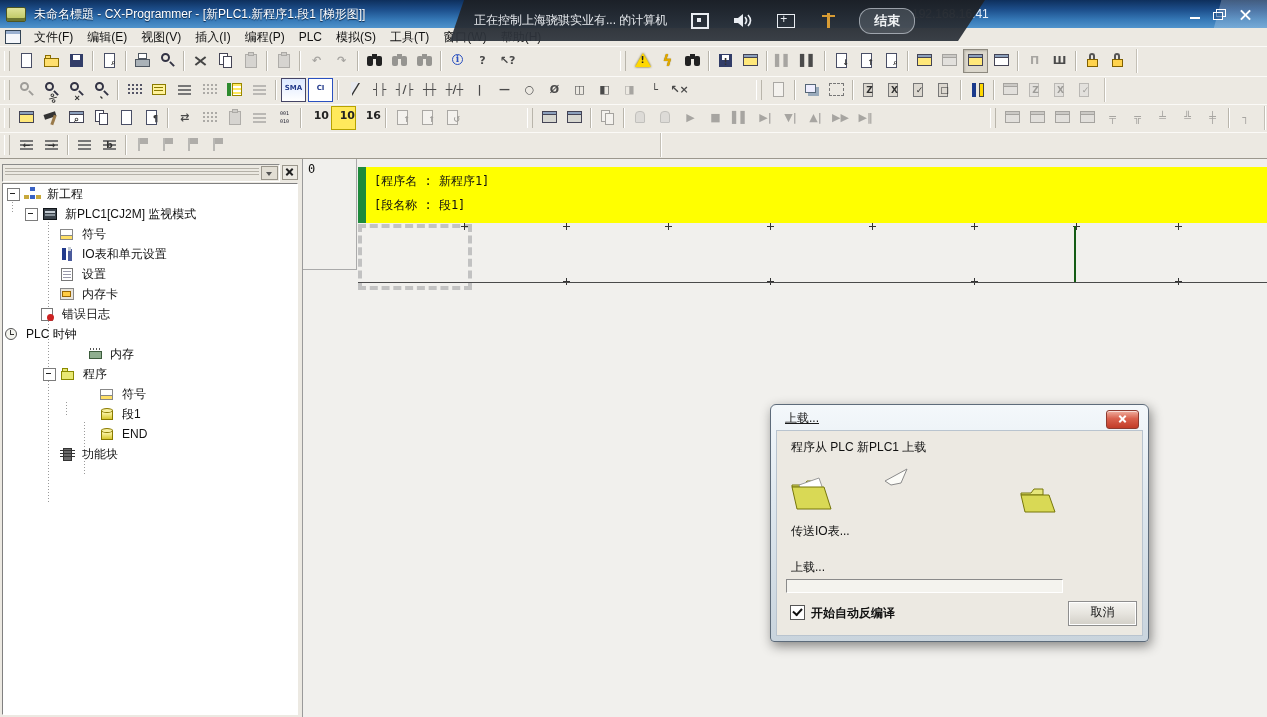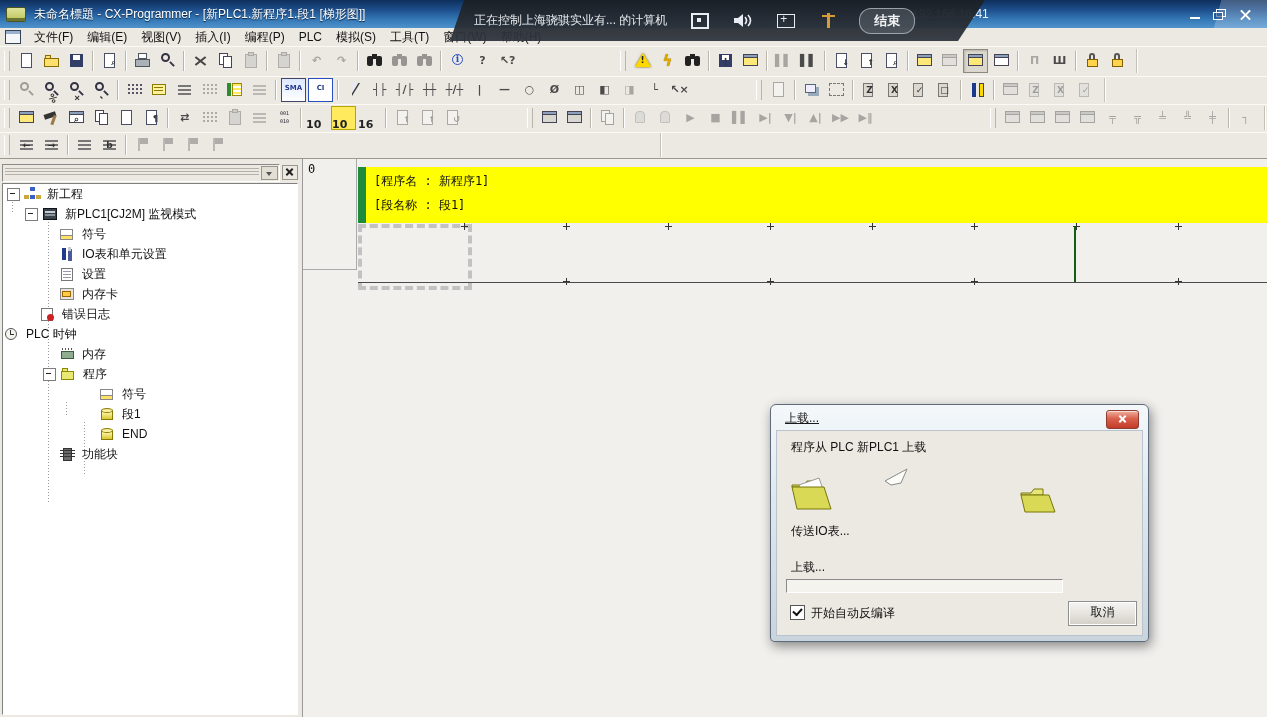--- a/index.html
+++ b/index.html
@@ -108,21 +108,21 @@
   .hmr::before{left:4px;top:6px;width:12px;height:5px;background:#333;transform:rotate(-18deg);}
   .hmr::after{left:12px;top:8px;width:3px;height:10px;background:#9a7a4a;transform:rotate(20deg);}
   .hand::before{left:6px;top:4px;width:10px;height:12px;background:#c9c9c4;border:1px solid #888;border-radius:4px 4px 1px 1px;}
   .stack::before{left:5px;top:5px;width:11px;height:9px;background:#eef;border:1px solid #567;box-shadow:3px 3px 0 #9ab;}
   .dashb::before{left:4px;top:4px;width:15px;height:13px;border:1px dashed #777;}
   .door::before{left:5px;top:4px;width:10px;height:14px;background:#dcd8d0;border:1px solid #777;}
   .be::before{left:6px;top:4px;width:4px;height:14px;background:#1b3a8c;}
   .be::after{left:13px;top:4px;width:5px;height:14px;background:#ffd800;border:1px solid #444;}
   .bin::before{content:"001";left:0;top:3px;width:100%;text-align:center;font:5px "DejaVu Sans Mono",monospace;color:#223;}
   .bin::after{content:"010";left:0;top:11px;width:100%;text-align:center;font:5px "DejaVu Sans Mono",monospace;color:#223;border:none;}
-  .tnum u{position:absolute;left:0;top:11px;width:100%;text-align:left;text-decoration:none;
+  .tnum u{position:absolute;left:0;top:2px;width:100%;text-align:right;text-decoration:none;
     font:bold 11px "DejaVu Sans",sans-serif;color:#222;}
   .tnum.yel{background:#ffe95c;border:1px solid #b7a200;}
   .flagic::before{left:7px;top:4px;width:2px;height:13px;background:#775;}
   .flagic::after{left:9px;top:4px;width:8px;height:6px;background:#bb4444;}
   
   .main{position:absolute;left:0;top:158px;width:100%;bottom:0;background:#ece9e2;border-top:1px solid #9c988e;}
   
   .treewrap{position:absolute;left:0;top:0;width:300px;bottom:0;}
   .thead{position:absolute;left:2px;top:5px;height:16px;right:20px;border:1px solid #8a8a8a;
     border-bottom-color:#fff;border-right-color:#fff;background:#ece9e2;}
@@ -195,21 +195,21 @@
   .dlgclose::before{transform:rotate(45deg);} .dlgclose::after{transform:rotate(-45deg);}
   .dlgbody{position:absolute;left:5px;right:5px;top:25px;bottom:5px;background:#ece9e2;border:1px solid #b9c4cf;}
   .dmsg{position:absolute;left:14px;top:8px;}
   .dlabel{position:absolute;left:14px;}
   .dl1{top:92px;} .dl2{top:128px;}
   .pbar{position:absolute;left:9px;top:148px;width:275px;height:12px;background:#f4f3ee;
     border-top:1px solid #8a8a8a;border-left:1px solid #8a8a8a;border-bottom:1px solid #fff;border-right:1px solid #fff;}
   .chk{position:absolute;left:13px;top:174px;width:13px;height:13px;background:#fff;border:1px solid #555;}
   .chk::after{content:"";position:absolute;left:2px;top:2px;width:7px;height:4px;
     border-left:2px solid #111;border-bottom:2px solid #111;transform:rotate(-48deg);}
-  .chklbl{position:absolute;left:34px;top:174px;}
+  .chklbl{position:absolute;left:34px;top:174px;font-weight:bold;}
   .cancelbtn{position:absolute;left:291px;top:170px;width:67px;height:23px;text-align:center;line-height:21px;
     background:linear-gradient(180deg,#f5f4f1 0%,#e6e4de 50%,#d2cfc7 100%);
     border:1px solid #8e8e8e;box-shadow:inset 0 0 0 1px #fff;}
   .fold{position:absolute;}
 </style>
 </head>
 <body>
 
 <div class="screen">
 
@@ -479,21 +479,21 @@
           <span class="tl">内存卡</span>
         </div>
         <div class="trowi" style="padding-left:36px">
           <span class="ti t-err"></span>
           <span class="tl">错误日志</span>
         </div>
         <div class="trowi" style="">
           <span class="ti t-clk"></span>
           <span class="tl">PLC 时钟</span>
         </div>
-        <div class="trowi" style="padding-left:56px">
+        <div class="trowi" style="padding-left:84px">
           <span class="ti t-mem"></span>
           <span class="tl">内存</span>
         </div>
         <div class="trowi" style="padding-left:40px">
           <span class="exp"></span>
           <span class="ti t-prgf"></span>
           <span class="tl">程序</span>
         </div>
         <div class="trowi" style="padding-left:96px">
           <span class="ti t-sym"></span>

